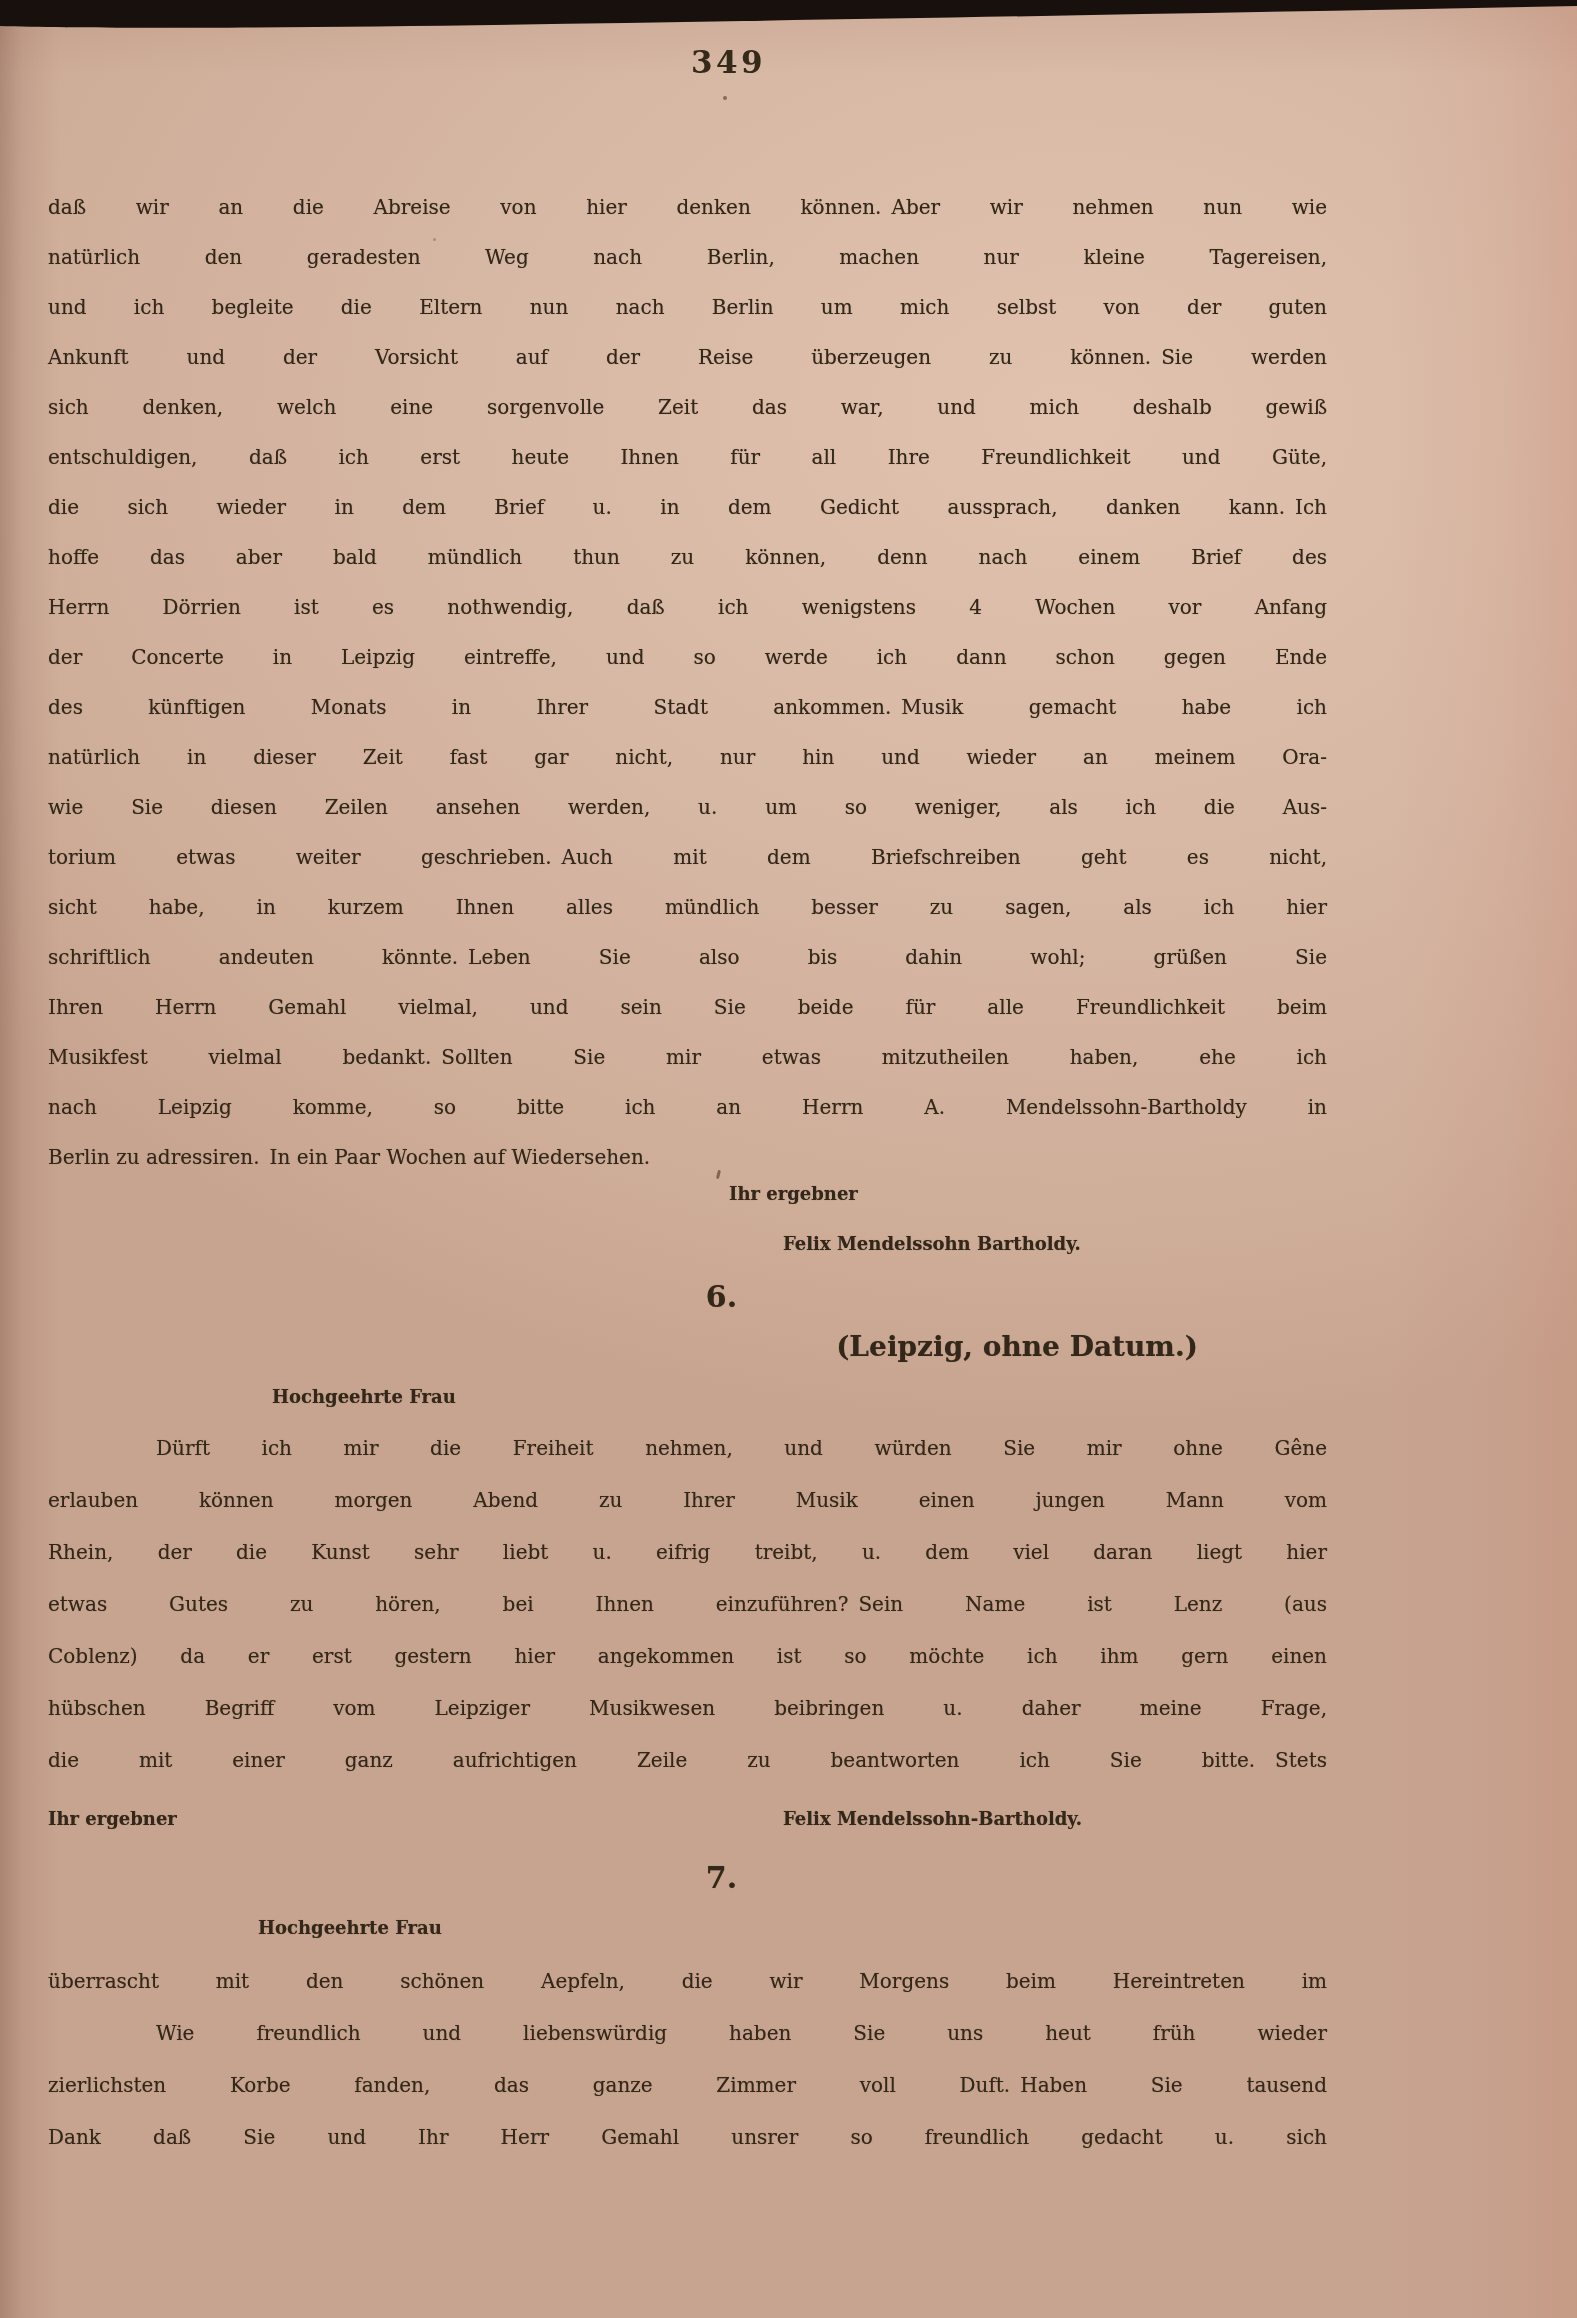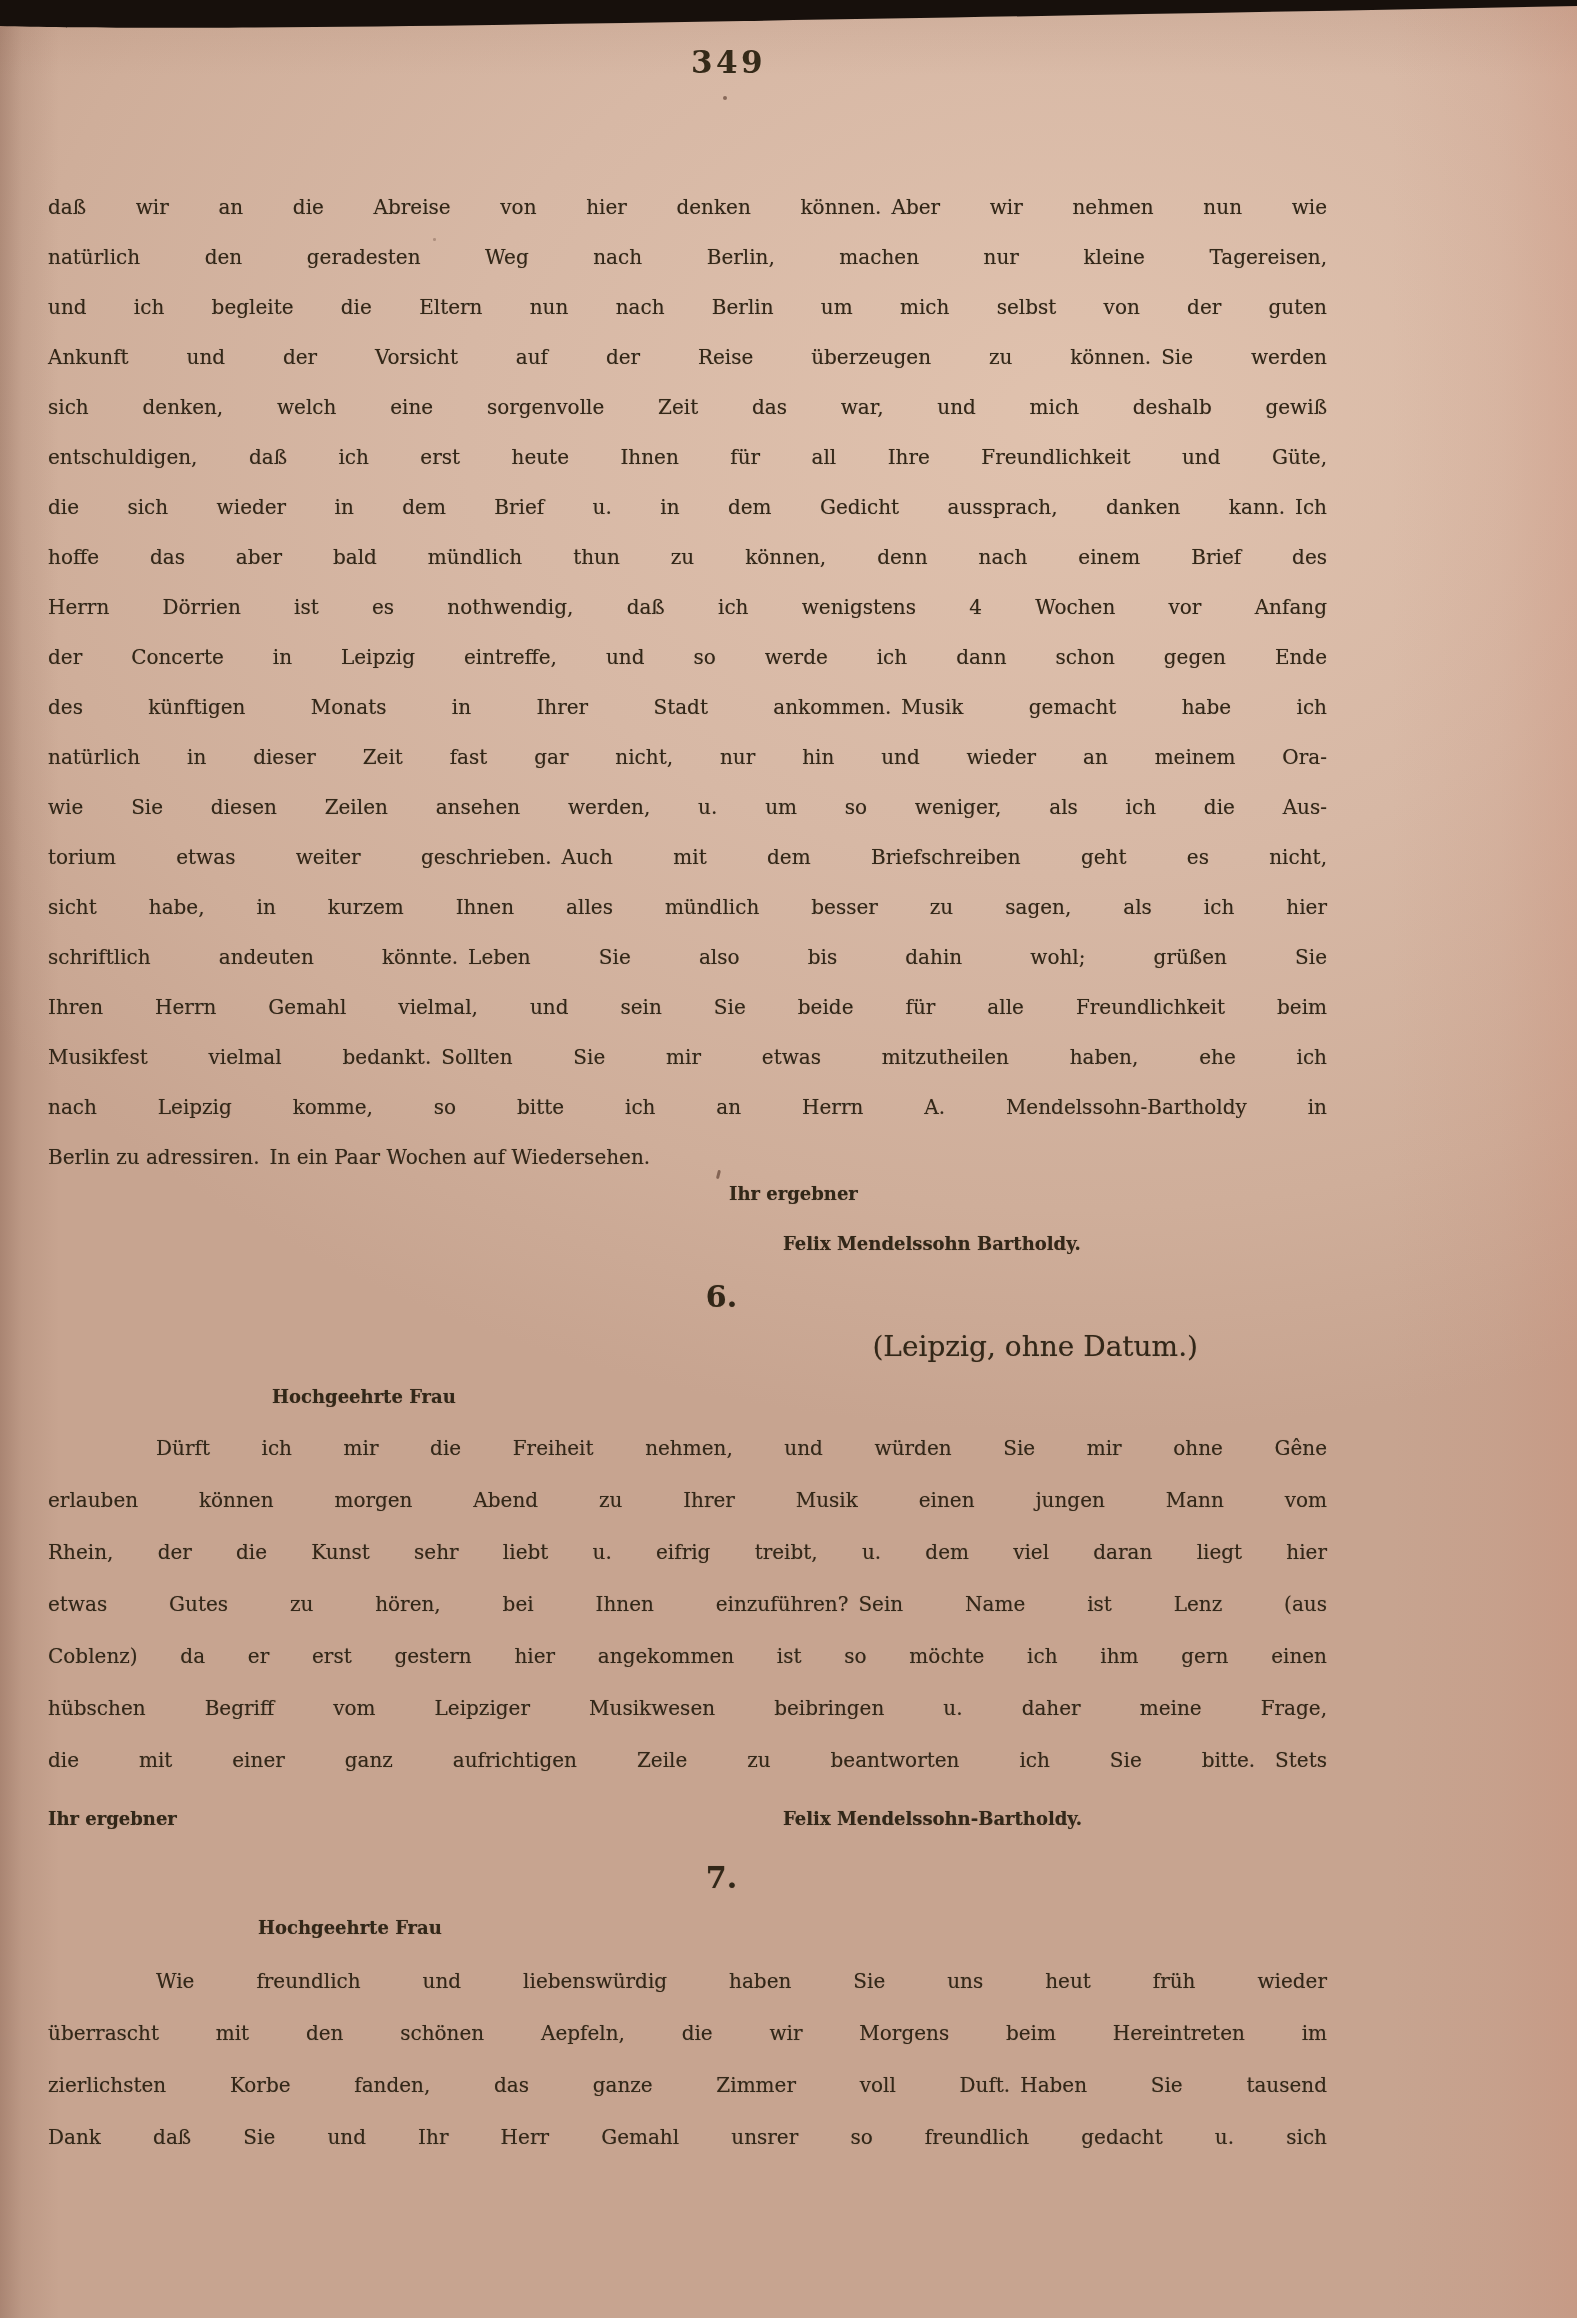--- a/index.html
+++ b/index.html
@@ -36,21 +36,21 @@
     position:absolute;font-size:18px;font-weight:bold;line-height:50px;
     text-shadow:0 0 0.8px rgba(52,38,22,.45);white-space:nowrap;
   }
   .heading{
     position:absolute;left:48px;width:1279px;text-align:center;padding-left:34px;
     font-size:30px;font-weight:bold;line-height:47px;
     text-shadow:0 0 0.8px rgba(52,38,22,.45);
   }
   .dateline{
     position:absolute;left:48px;width:1150px;text-align:right;
-    font-size:28px;font-weight:normal;line-height:47px;
+    font-size:28px;font-weight:bold;line-height:47px;
     text-shadow:0 0 0.8px rgba(52,38,22,.45);
   }
 </style>
 </head>
 <body>
 
 <div class="page">
 
   <svg class="edge-top" viewBox="0 0 1865 44" preserveAspectRatio="none">
     <path d="M0,0 L1865,0 L1865,7 C1520,14 1180,20 880,25 C520,31 150,36 0,31 Z" fill="#17100c"></path>
@@ -102,20 +102,20 @@
     <div class="line">die mit einer ganz aufrichtigen Zeile zu beantworten ich Sie bitte.  Stets</div>
   </div>
 
   <div class="floatline" style="top:1794px;left:48px;">Ihr ergebner</div>
   <div class="floatline" style="top:1794px;left:783px;">Felix Mendelssohn-Bartholdy.</div>
 
   <div class="heading" style="top:1854px;">7.</div>
   <div class="floatline" style="top:1903px;left:258px;">Hochgeehrte Frau</div>
 
   <div class="block lh62" style="top:1955px;">
+    <div class="line">überrascht mit den schönen Aepfeln, die wir Morgens beim Hereintreten im</div>
     <div class="line line--indent">Wie freundlich und liebenswürdig haben Sie uns heut früh wieder</div>
-    <div class="line">überrascht mit den schönen Aepfeln, die wir Morgens beim Hereintreten im</div>
     <div class="line">zierlichsten Korbe fanden, das ganze Zimmer voll Duft. Haben Sie tausend</div>
     <div class="line">Dank daß Sie und Ihr Herr Gemahl unsrer so freundlich gedacht u. sich</div>
   </div>
 
 </div>
 
 
 </body></html>

